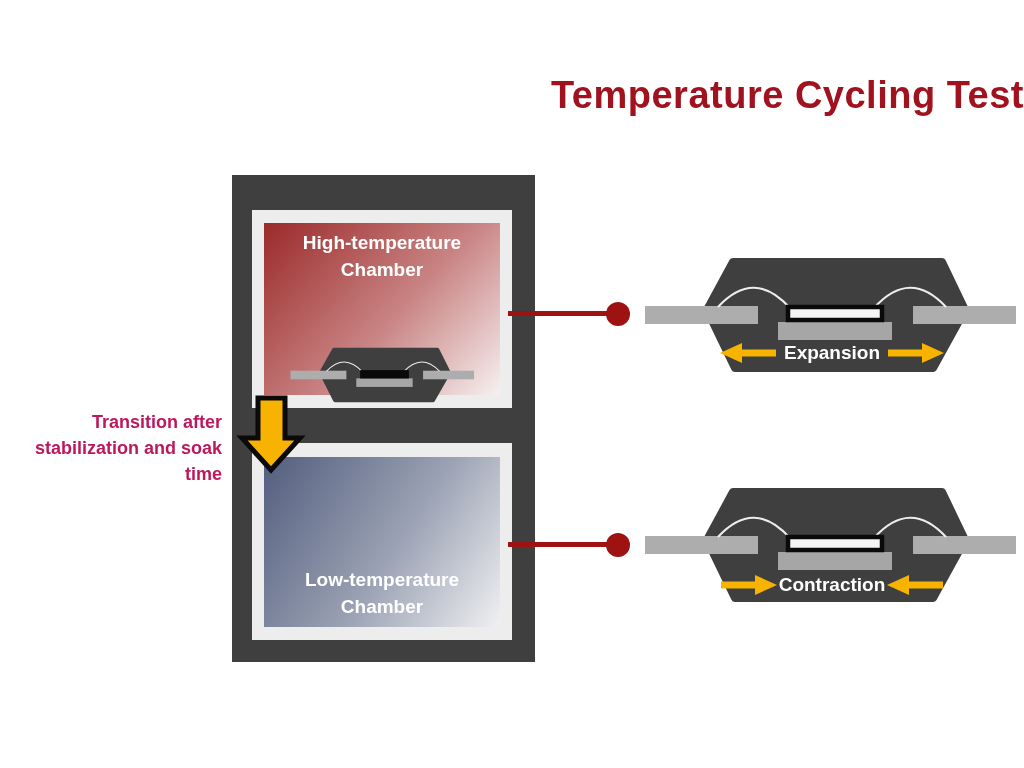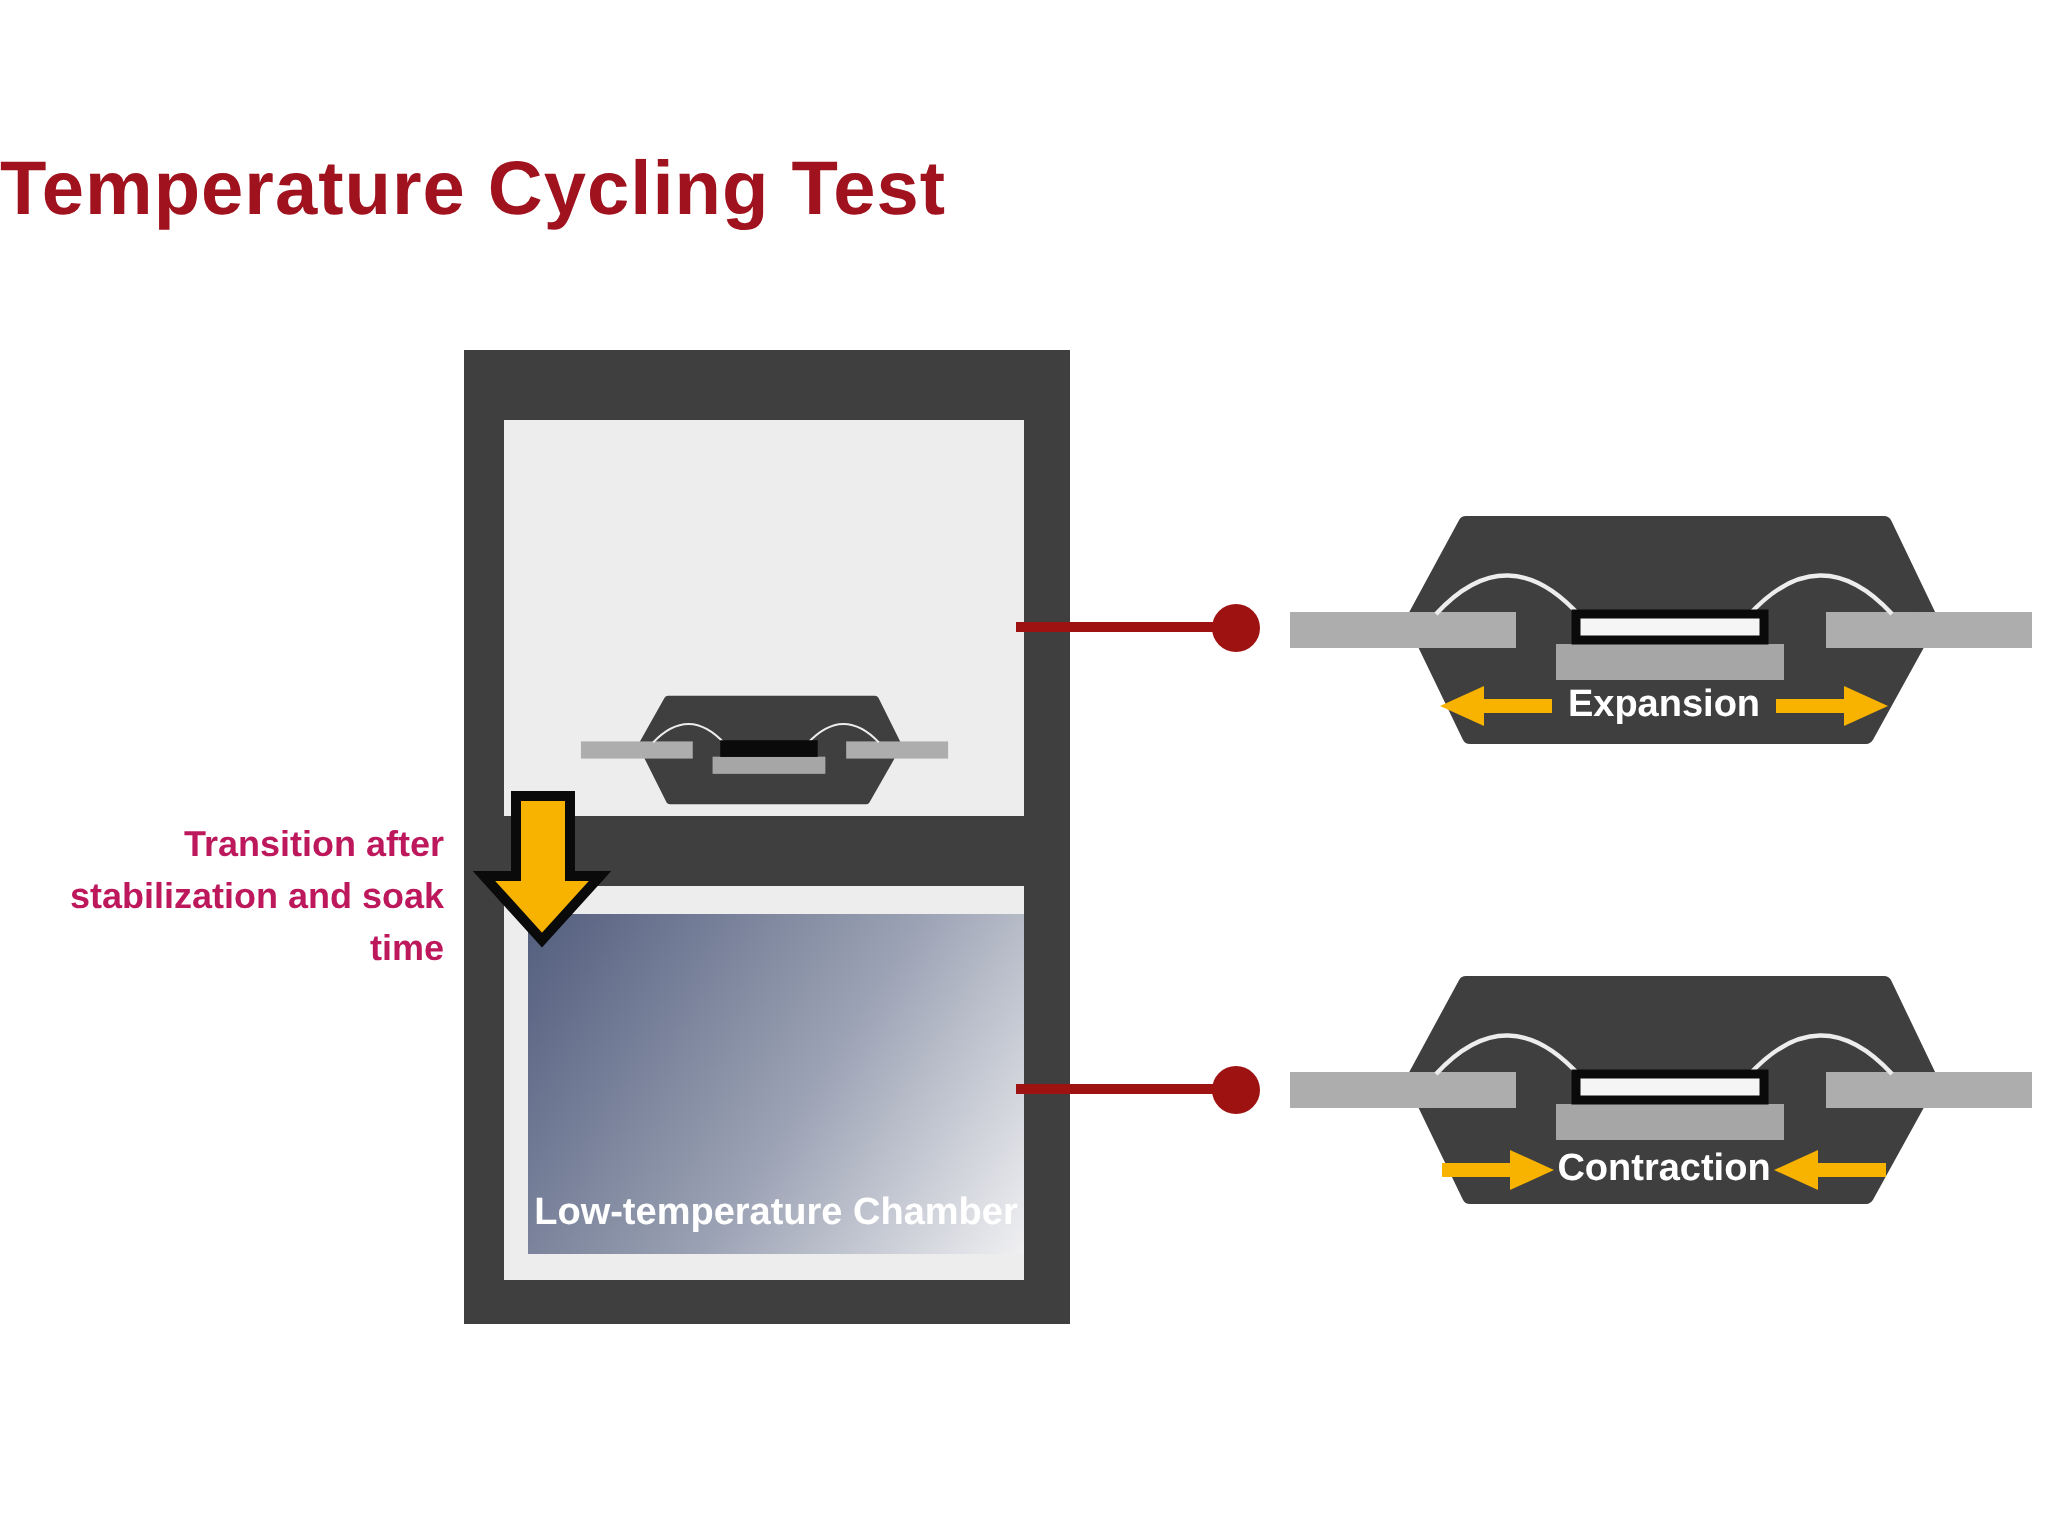--- a/index.html
+++ b/index.html
@@ -3,33 +3,33 @@
 <meta charset="utf-8">
 <style>
   html,body{margin:0;padding:0;background:#ffffff;}
   .canvas{
     position:relative;width:1024px;height:768px;background:#ffffff;overflow:hidden;
     font-family:"Liberation Sans","DejaVu Sans",sans-serif;
   }
   .abs{position:absolute;}
   
   .title{
-    left:0;top:74px;width:1024px;text-align:left;
+    left:0;top:74px;width:1024px;text-align:right;
     font-size:38px;font-weight:700;letter-spacing:.5px;color:#A1121F;
   }
   
   .frame{left:232px;top:175px;width:303px;height:487px;background:#3F3F3F;}
   .white-box{background:#EDEDED;}
   .white-box.top{left:252px;top:210px;width:260px;height:198px;}
   .white-box.bottom{left:252px;top:443px;width:260px;height:197px;}
   .panel{overflow:visible;}
   .panel.hot{left:264px;top:223px;width:236px;height:172px;
     background:linear-gradient(133deg,#9B2A2A 0%,#C98484 55%,#F7F0F0 100%);}
   .panel.cold{left:264px;top:457px;width:236px;height:170px;
-    background:linear-gradient(123deg,#535E7E 0%,#9BA2B4 55%,#F0F0F2 100%);padding-left:12px;}
+    background:linear-gradient(123deg,#535E7E 0%,#9BA2B4 55%,#F0F0F2 100%);}
   .panel-label{
     position:absolute;left:0;width:100%;text-align:center;color:#FFFFFF;
     font-size:19px;font-weight:700;line-height:27px;
   }
   .panel.hot .panel-label{top:6px;}
   .panel.cold .panel-label{bottom:7px;}
   
   .transition-note{
     left:7px;top:409px;width:215px;text-align:right;color:#be185d;
     font-size:18px;font-weight:700;line-height:26px;
@@ -81,20 +81,23 @@
 </svg>
 
 <div class="canvas">
 
   <div class="abs title">Temperature Cycling Test</div>
 
   <div class="abs frame"></div>
   <div class="abs white-box top"></div>
   <div class="abs white-box bottom"></div>
 
+  <div class="abs panel hot">
+    <div class="panel-label">High-temperature Chamber</div>
+  </div>
   <div class="abs panel cold">
     <div class="panel-label">Low-temperature Chamber</div>
   </div>
 
   <svg class="abs small-chip" viewBox="0 0 384 130" preserveAspectRatio="none" style="--die-fill:#0A0A0A">
     <use href="#chip-package"></use>
   </svg>
 
   <svg class="abs down-arrow" viewBox="0 0 70 80">
     <polygon points="22,4 49,4 49,44 64,44 35,76 6,44 22,44" fill="#F8B301" stroke="#0A0A0A" stroke-width="5" stroke-linejoin="miter"></polygon>

